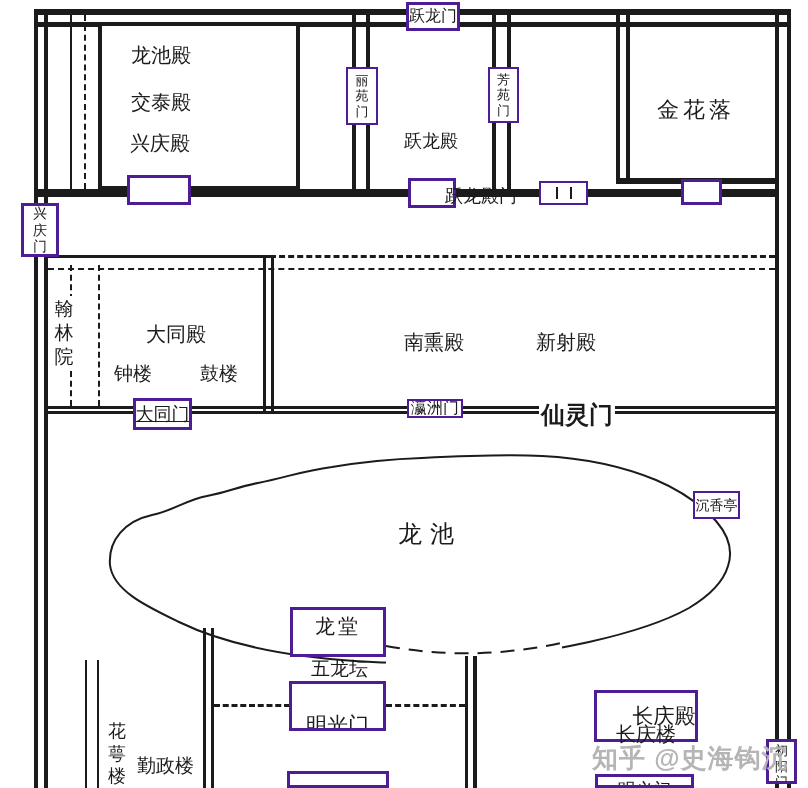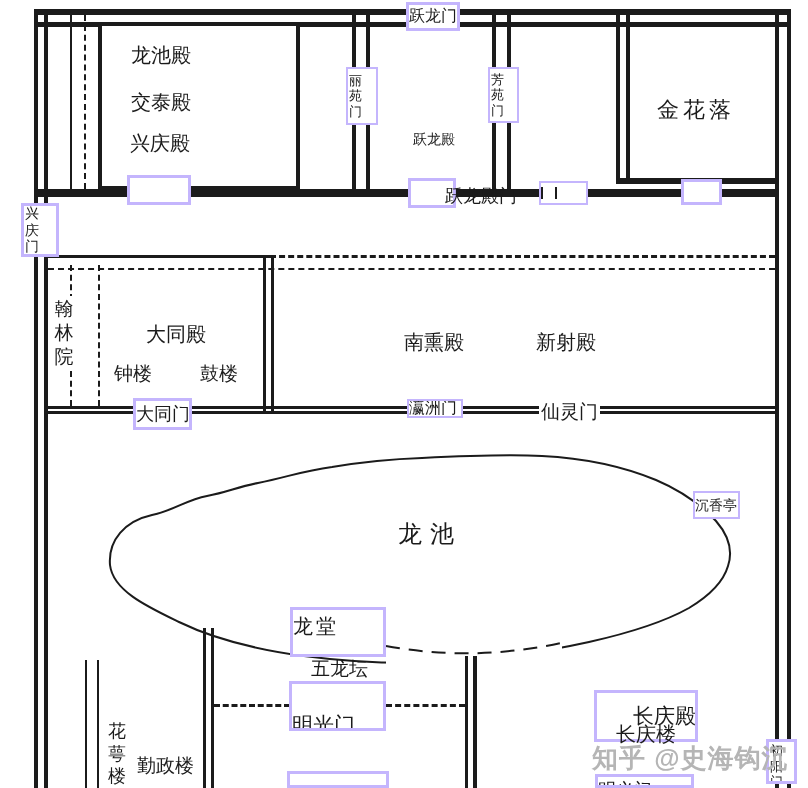--- a/index.html
+++ b/index.html
@@ -6,22 +6,22 @@
   #plan {
     position:relative; width:808px; height:788px; background:#ffffff;
     overflow:hidden; font-family:"Liberation Sans","DejaVu Sans",sans-serif;
     color:#1b1b1b;
   }
   .wall { position:absolute; background:#1b1b1b; z-index:2; }
   .dv   { position:absolute; width:0; border-left:2px dashed #1b1b1b; z-index:2; }
   .dh   { position:absolute; height:0; border-top:2px dashed #1b1b1b; z-index:2; }
   .dh3  { border-top-width:3px; }
   .block{ position:absolute; border:4px solid #1b1b1b; background:#ffffff; box-sizing:border-box; z-index:2; }
-  .gbox { position:absolute; background:#ffffff; border:3px solid #c4b5fd; box-sizing:border-box;
-          z-index:4; display:flex; align-items:center; justify-content:flex-start; overflow:hidden; }
+  .gbox { position:absolute; background:#ffffff; border:3px solid #4c1d95; box-sizing:border-box;
+          z-index:4; display:flex; align-items:center; justify-content:center; overflow:hidden; }
   .b2   { border-width:2px; }
   .lbl  { position:absolute; z-index:6; white-space:nowrap; line-height:1.15; }
   .vtxt { white-space:normal; word-break:break-all; width:1.15em; line-height:1.2; text-align:center; }
   .vlbl { position:absolute; z-index:6; word-break:break-all; line-height:1.25; text-align:center;
           background:#ffffff; padding:1px 0; }
   .wm   { position:absolute; z-index:5; white-space:nowrap; font-weight:bold; letter-spacing:1px; }
   svg.lake { position:absolute; left:0; top:0; z-index:1; }
   .tick { position:absolute; background:#1b1b1b; }
 </style>
 </head>
@@ -68,21 +68,21 @@
   <div class="wall" style="left:70px;top:15px;width:2px;height:174px;"></div>
   <div class="dv" style="left:84px;top:15px;height:174px;"></div>
   <div class="lbl" style="left:131px;top:44px;font-size:20px;">龙池殿</div>
   <div class="lbl" style="left:131px;top:91px;font-size:20px;">交泰殿</div>
   <div class="lbl" style="left:130px;top:132px;font-size:20px;">兴庆殿</div>
 
   <div class="wall" style="left:352px;top:15px;width:4px;height:174px;"></div>
   <div class="wall" style="left:366px;top:15px;width:4px;height:174px;"></div>
   <div class="wall" style="left:492px;top:15px;width:4px;height:174px;"></div>
   <div class="wall" style="left:507px;top:15px;width:4px;height:174px;"></div>
-  <div class="lbl" style="left:413px;top:131px;font-size:14px;">跃龙殿</div>
+  <div class="lbl" style="left:404px;top:131px;font-size:18px;">跃龙殿</div>
 
   <div class="wall" style="left:616px;top:15px;width:4px;height:163px;"></div>
   <div class="wall" style="left:626px;top:15px;width:4px;height:163px;"></div>
   <div class="wall" style="left:616px;top:178px;width:159px;height:6px;"></div>
   <div class="lbl" style="left:657px;top:97px;font-size:22px;letter-spacing:4px;">金花落</div>
 
   <div class="gbox" style="left:406px;top:2px;width:54px;height:29px;">
     <span class="lbl" style="position:static;font-size:16px;">跃龙门</span>
   </div>
   <div class="gbox b2" style="left:346px;top:67px;width:32px;height:58px;">
@@ -103,32 +103,32 @@
   <div class="gbox" style="left:21px;top:203px;width:38px;height:54px;">
     <span class="vtxt" style="font-size:14px;">兴庆门</span>
   </div>
 
   <div class="dv" style="left:70px;top:265px;height:141px;"></div>
   <div class="dv" style="left:98px;top:265px;height:141px;"></div>
   <div class="vlbl" style="left:52px;top:296px;width:24px;font-size:19px;">翰林院</div>
   <div class="lbl" style="left:146px;top:323px;font-size:20px;">大同殿</div>
   <div class="lbl" style="left:114px;top:363px;font-size:19px;">钟楼</div>
   <div class="lbl" style="left:200px;top:363px;font-size:19px;">鼓楼</div>
-  <div class="gbox" style="left:133px;top:398px;width:59px;height:32px;">
+  <div class="gbox" style="left:133px;top:398px;width:59px;height:32px;text-decoration:underline;">
     <span class="lbl" style="position:static;font-size:18px;">大同门</span>
   </div>
 
   <div class="wall" style="left:263px;top:256px;width:3px;height:156px;"></div>
   <div class="wall" style="left:271px;top:256px;width:3px;height:156px;"></div>
   <div class="lbl" style="left:404px;top:331px;font-size:20px;">南熏殿</div>
   <div class="lbl" style="left:536px;top:331px;font-size:20px;">新射殿</div>
   <div class="gbox b2" style="left:407px;top:399px;width:56px;height:19px;">
     <span class="lbl" style="position:static;font-size:16px;">瀛洲门</span>
   </div>
-  <div class="lbl" style="left:539px;top:401px;font-size:19px;background:#ffffff;padding:0 2px;z-index:4;">仙灵门</div>
+  <div class="lbl" style="left:539px;top:401px;font-size:24px;background:#ffffff;padding:0 2px;z-index:4;font-weight:bold;">仙灵门</div>
 
   <div class="lbl" style="left:398px;top:520px;font-size:24px;letter-spacing:8px;">龙池</div>
   <div class="gbox b2" style="left:693px;top:491px;width:47px;height:28px;">
     <span class="lbl" style="position:static;font-size:14px;">沉香亭</span>
   </div>
 
   <div class="wall" style="left:203px;top:628px;width:3px;height:160px;"></div>
   <div class="wall" style="left:211px;top:628px;width:3px;height:160px;"></div>
   <div class="wall" style="left:465px;top:656px;width:3px;height:132px;"></div>
   <div class="wall" style="left:473px;top:656px;width:4px;height:132px;"></div>

